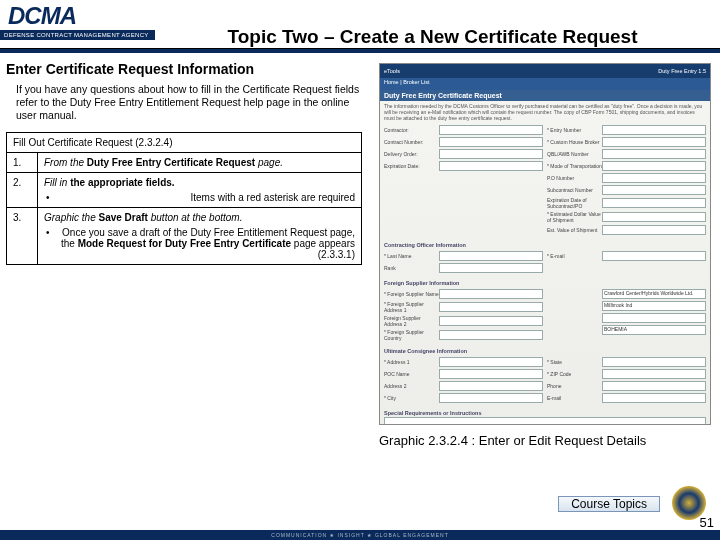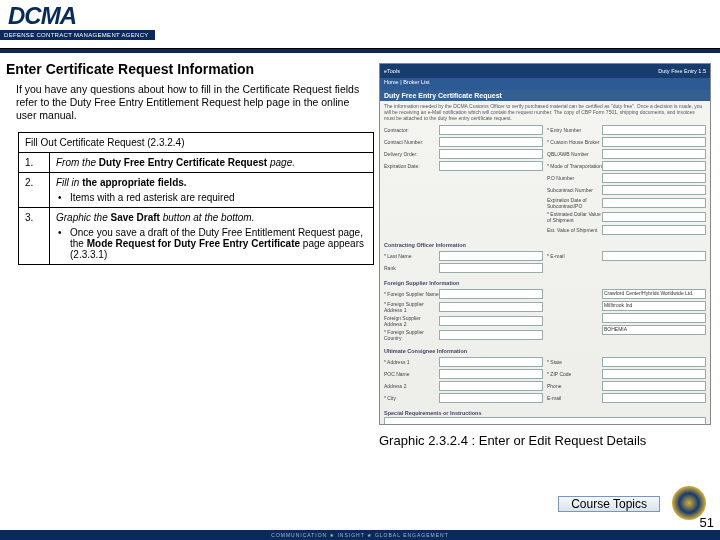--- a/index.html
+++ b/index.html
@@ -68,21 +68,21 @@
     margin: 2px 0 6px 0;
   }
   .para {
     font-size: 10.5px;
     line-height: 1.25;
     margin: 0 0 10px 10px;
   }
   .steps-table {
     border-collapse: collapse;
     width: 356px;
-    margin-left: 12px;
+    margin-left: 0;
     font-size: 10px;
   }
   .steps-table th {
     text-align: left;
     font-weight: normal;
     font-size: 10px;
     padding: 4px 6px;
     border: 1px solid #000;
   }
   .steps-table td {
@@ -92,20 +92,21 @@
   }
   .steps-table td.num {
     width: 18px;
     text-align: left;
   }
   .bullet-row {
     padding-left: 14px;
     position: relative;
     margin-top: 4px;
     font-size: 10px;
+    text-align: right;
   }
   .bullet-row::before {
     content: "•";
     position: absolute;
     left: 2px;
   }
   .emph { font-style: italic; }
   .bold { font-weight: bold; }
   .screenshot {
     width: 330px;
@@ -221,20 +222,21 @@
   }
 </style>
 </head>
 <body>
 
 <div class="header">
   <div class="logo-block">
     <div class="logo-text">DCMA</div>
     <div class="logo-sub">DEFENSE CONTRACT MANAGEMENT AGENCY</div>
   </div>
+  <div class="topic-title">Topic Two – Create a New Certificate Request</div>
 </div>
 <div class="blue-bar"></div>
 
 <div class="content">
   <div class="left-col">
     <div class="section-title">Enter Certificate Request Information</div>
     <p class="para">If you have any questions about how to fill in the Certificate Request fields refer to the Duty Free Entry Entitlement Request help page in the online user manual.</p>
 
     <table class="steps-table">
       <tbody>

